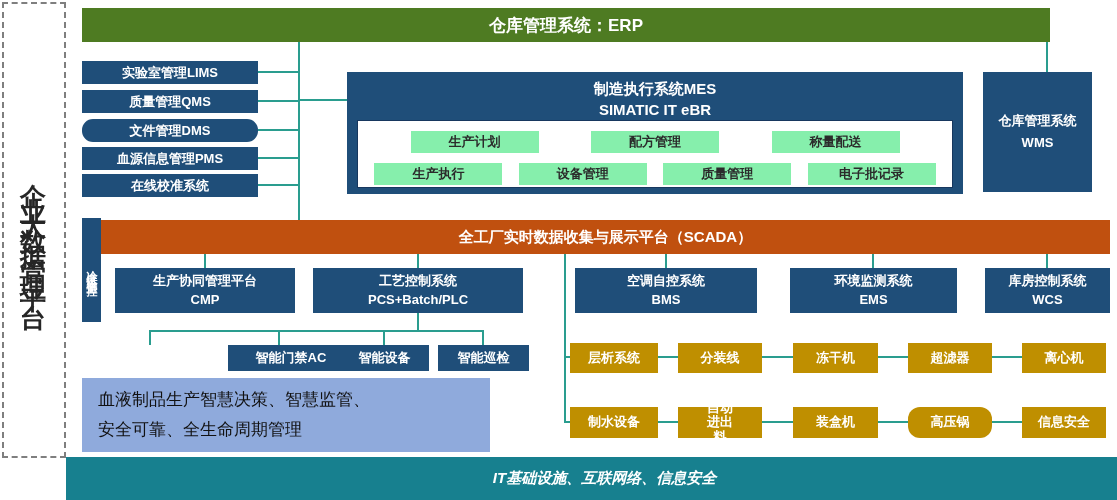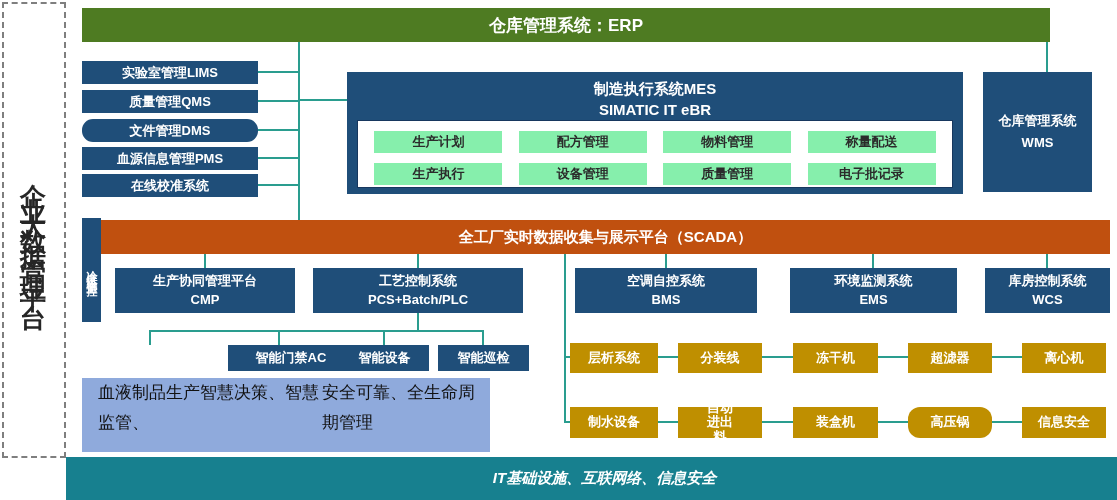--- a/index.html
+++ b/index.html
@@ -38,21 +38,21 @@
   .coldchain .vtext{writing-mode:vertical-rl;text-orientation:upright;font-size:11px;
             color:#fff;font-weight:bold;letter-spacing:3px;}
 
   .scada{left:101px;top:220px;width:1009px;height:34px;background:#c0500f;font-size:15px;}
 
   .platform{top:268px;height:45px;}
 
   .smart{top:345px;height:26px;font-size:13px;}
 
   .summary{position:absolute;left:82px;top:378px;width:408px;height:74px;background:#8faadc;
-           color:#111;font-size:17px;line-height:1.75;display:flex;flex-direction:row;
+           color:#111;font-size:17px;line-height:1.75;display:flex;flex-direction:column;
            justify-content:center;padding-left:16px;box-sizing:border-box;}
 
   .equip{height:30px;font-size:13px;line-height:1.1;}
   .tight{padding:0 28px;}
 
   .footer{position:absolute;left:66px;top:457px;width:1051px;height:43px;background:#17808f;
           display:flex;align-items:center;justify-content:center;color:#fff;
           font-weight:bold;font-style:italic;font-size:15px;padding-left:13px;}
 </style>
 </head>
@@ -97,21 +97,20 @@
 
   <div class="box mes" style="align-items:flex-start;">
     <div class="mes-title">
       <div>制造执行系统MES</div>
       <div>SIMATIC IT eBR</div>
     </div>
     <div class="mes-panel">
       <div class="mes-row">
         <div class="orangebox">生产计划</div>
         <div class="orangebox">配方管理</div>
-        <div class="orangebox">物料管理</div>
         <div class="orangebox">称量配送</div>
       </div>
       <div class="mes-row">
         <div class="orangebox">生产执行</div>
         <div class="orangebox">设备管理</div>
         <div class="orangebox">质量管理</div>
         <div class="orangebox">电子批记录</div>
       </div>
     </div>
   </div>

